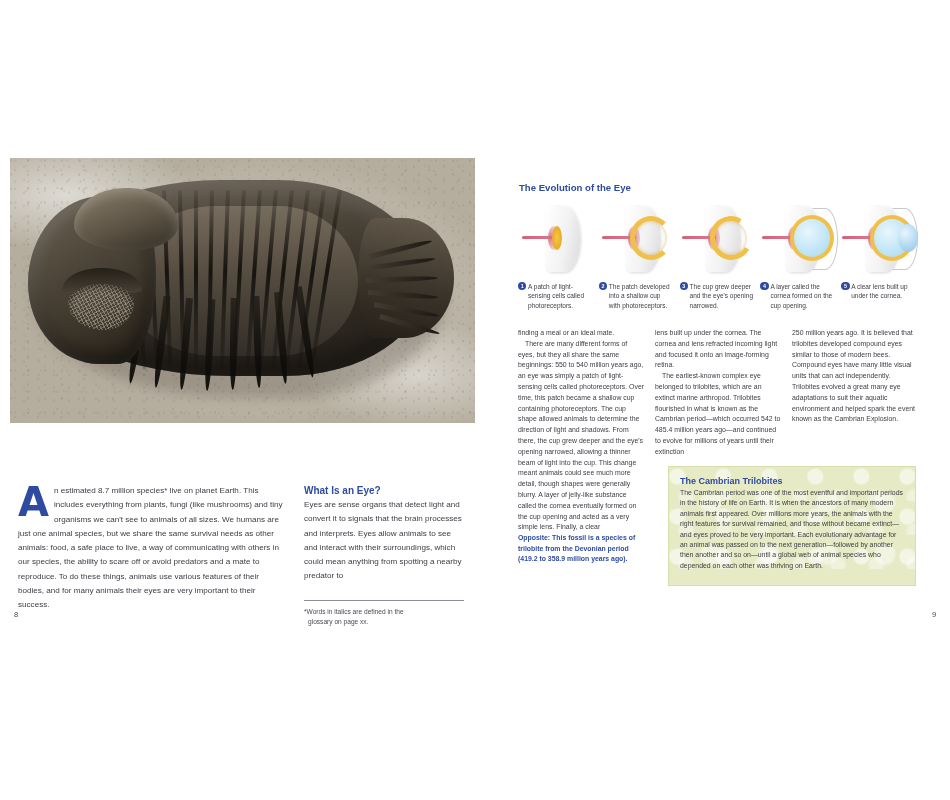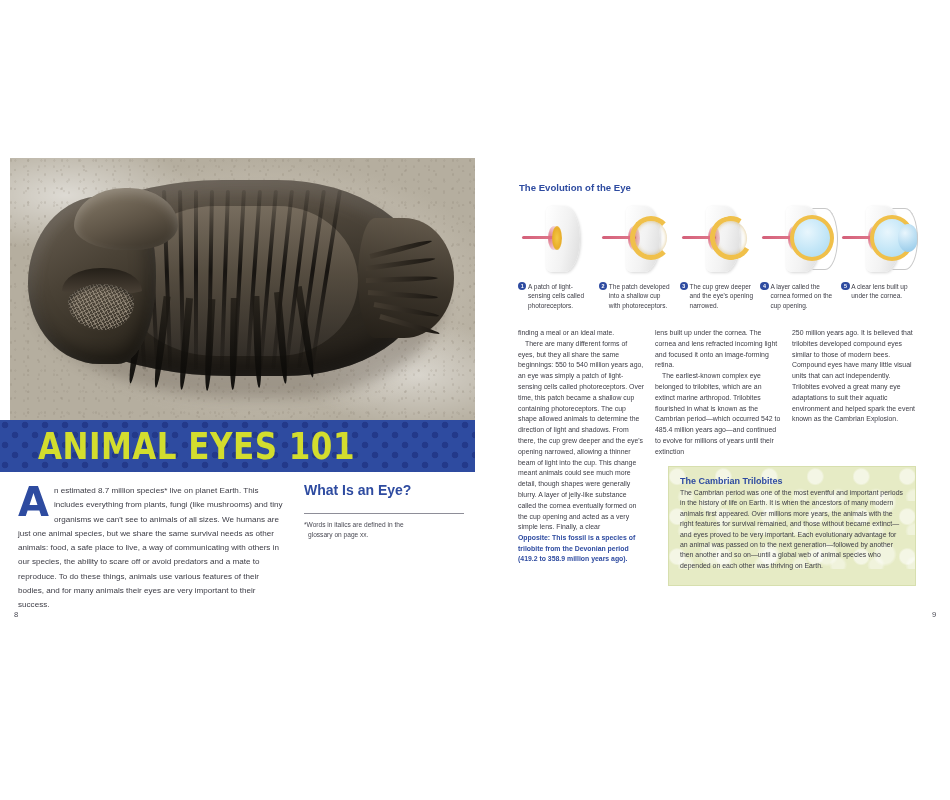--- a/index.html
+++ b/index.html
@@ -216,21 +216,21 @@
     margin: 2px 5px 0 0;
   }
   .col-side {
     width: 160px;
     font-size: 8.1px;
     line-height: 14.3px;
     color: #3c3c45;
   }
   .col-side h3 {
     margin: 0 0 1px 0;
-    font-size: 14px;
+    font-size: 10px;
     font-weight: bold;
     color: #2e4ba0;
     line-height: 13px;
   }
   .footnote {
     margin-top: 16px;
     padding-top: 6px;
     border-top: 1px solid #8e8e98;
     font-size: 6.6px;
     line-height: 10.2px;
@@ -482,30 +482,28 @@
         <div class="trilo-tail"></div>
         <div class="spine" style="left:352px; top:140px; width:62px; transform:rotate(16deg);"></div>
         <div class="spine" style="left:346px; top:128px; width:66px; transform:rotate(10deg);"></div>
         <div class="spine" style="left:340px; top:116px; width:70px; transform:rotate(4deg);"></div>
         <div class="spine" style="left:338px; top:104px; width:72px; transform:rotate(-2deg);"></div>
         <div class="spine" style="left:338px; top:92px;  width:70px; transform:rotate(-8deg);"></div>
         <div class="spine" style="left:342px; top:80px;  width:64px; transform:rotate(-14deg);"></div>
       </div>
     </div>
 
-    <div class="title-band">
-      <h1>ANIMAL EYES 101</h1>
-    </div>
 
     <div class="left-cols">
       <div class="col-main">
         <span class="dropcap">A</span><span>n estimated 8.7 million species* live on planet Earth. This includes everything from plants, fungi (like mushrooms) and tiny organisms we can't see to animals of all sizes. We humans are just one animal species, but we share the same survival needs as other animals: food, a safe place to live, a way of communicating with others in our species, the ability to scare off or avoid predators and a mate to reproduce. To do these things, animals use various features of their bodies, and for many animals their eyes are very important to their success.</span>
       </div>
       <div class="col-side">
         <h3>What Is an Eye?</h3>
+        <div>Eyes are sense organs that detect light and convert it to signals that the brain processes and interprets. Eyes allow animals to see and interact with their surroundings, which could mean anything from spotting a nearby predator to</div>
         <div class="footnote">
           <span>*Words in italics are defined in the</span>
           <span class="ind">glossary on page xx.</span>
         </div>
       </div>
     </div>
 
     <div class="pagenum left">8</div>
   </div>
 

